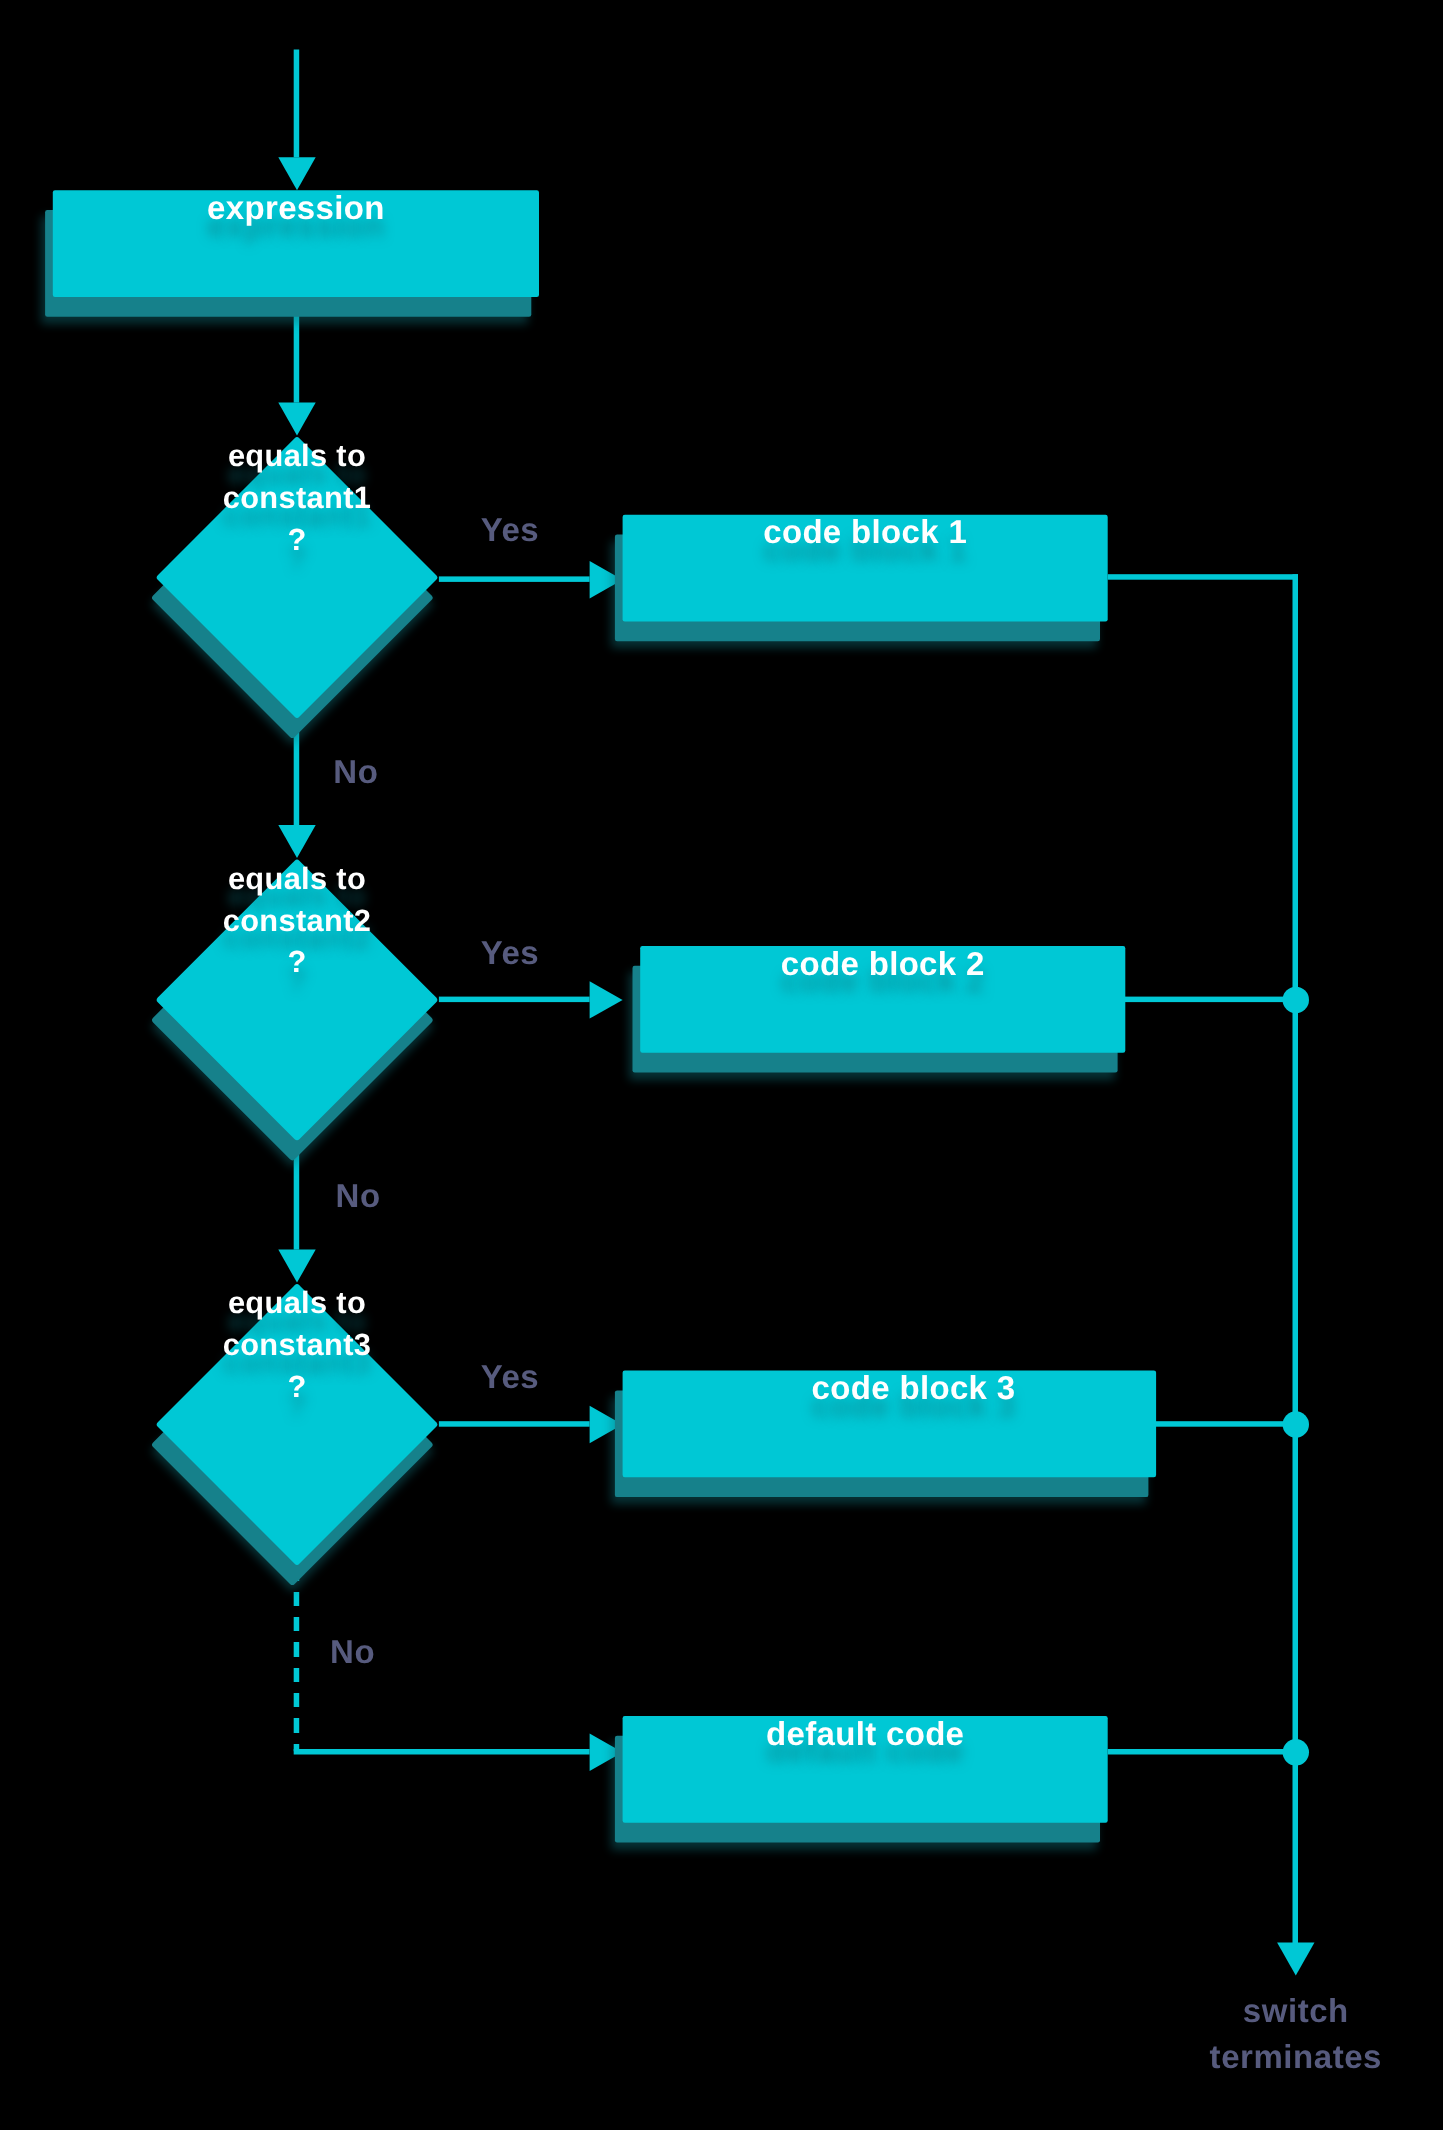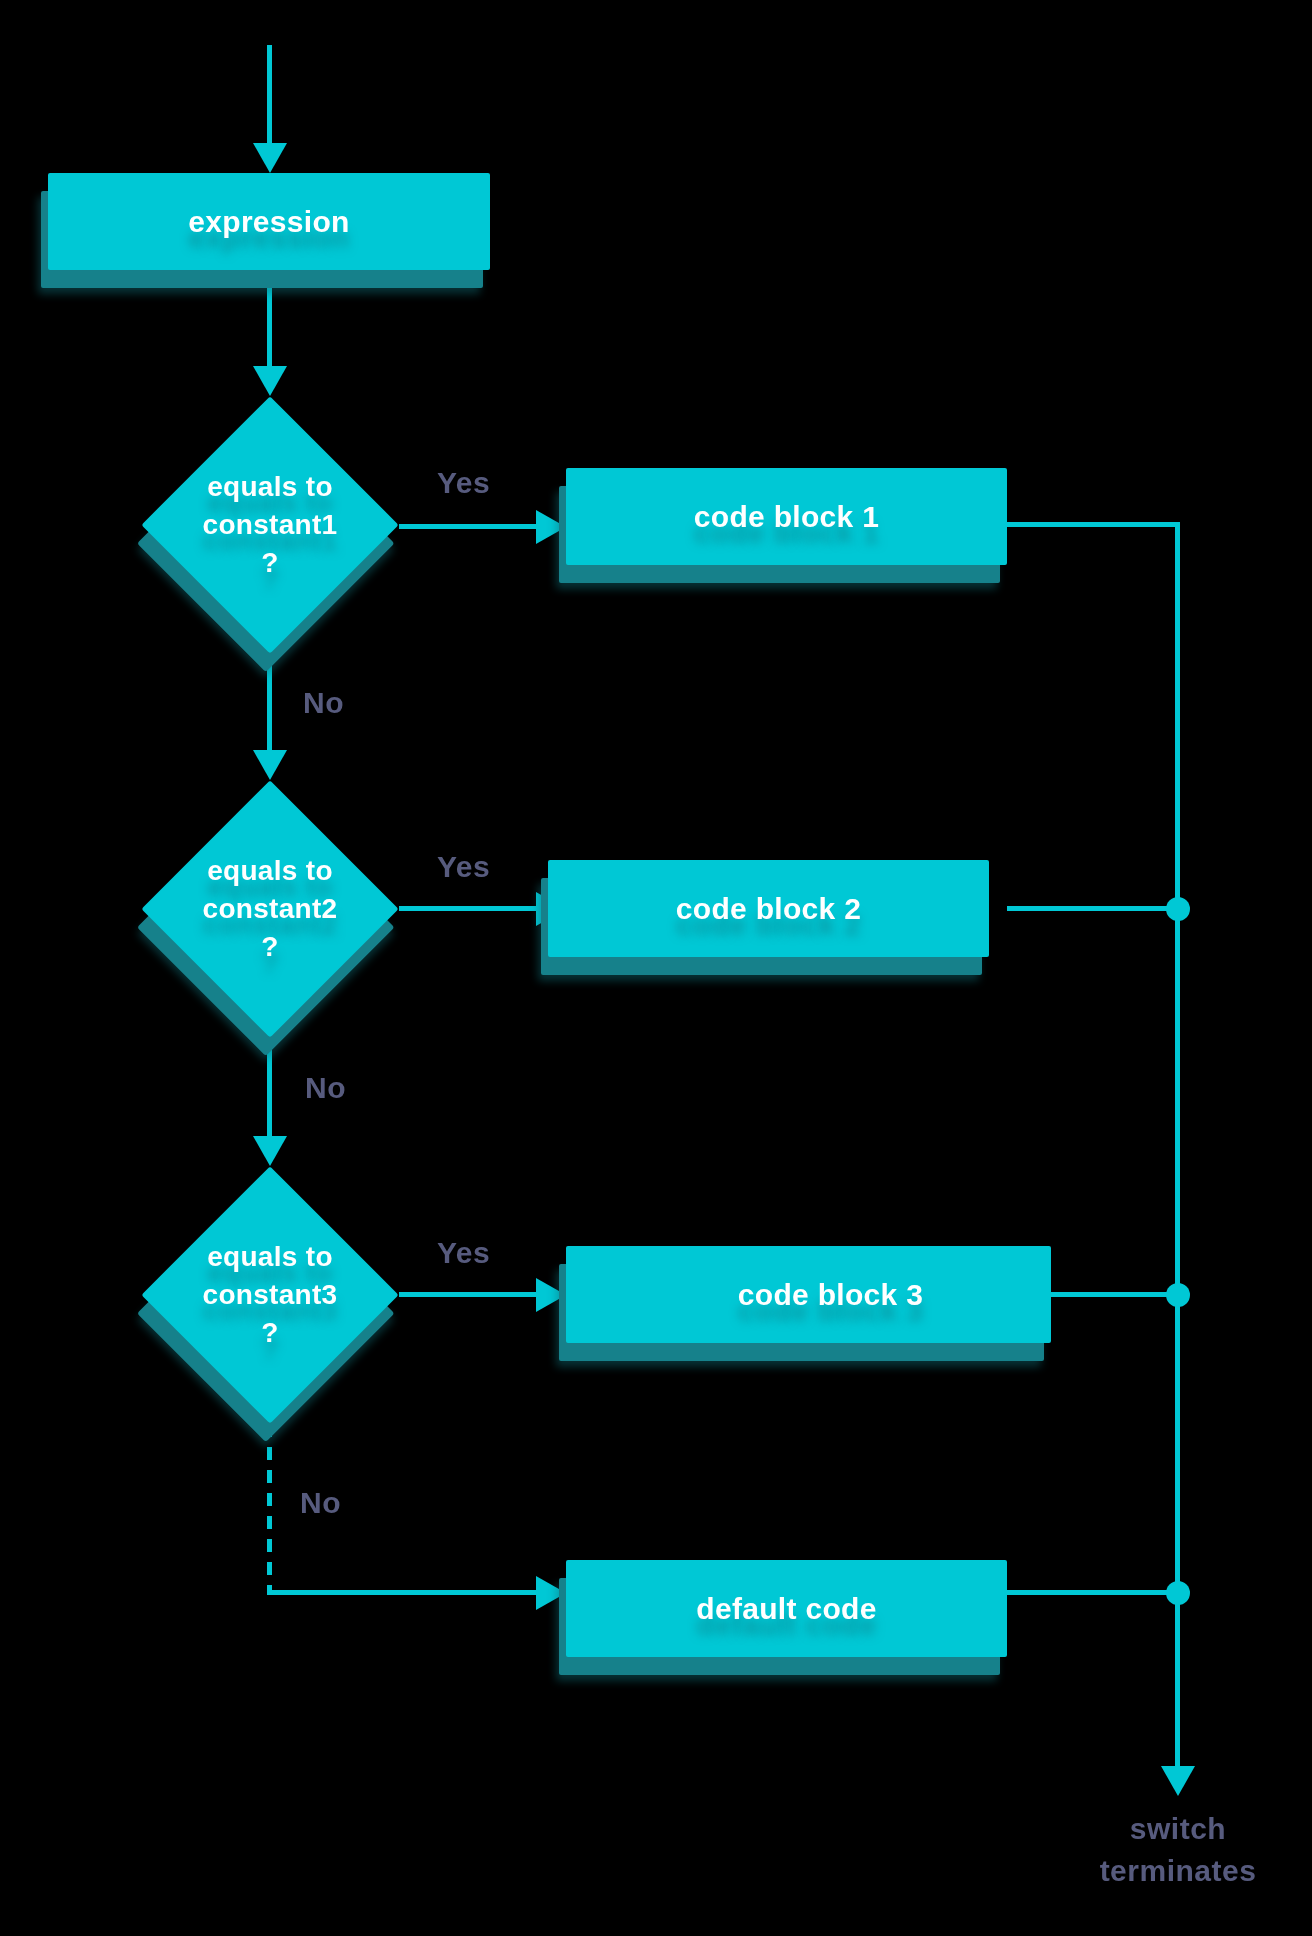--- a/index.html
+++ b/index.html
@@ -53,38 +53,36 @@
     z-index: 3;
   }
   
   .process {
     position: absolute;
     width: 441px;
     height: 97px;
     background: #00c8d5;
     border-radius: 2px;
     display: flex;
-    align-items: center;
     justify-content: center;
     box-shadow: -7px 18px 0 0 #16818b, -10px 24px 9px rgba(15, 110, 120, 0.45);
     z-index: 2;
   }
   .process .node-label {
     color: #ffffff;
     font-size: 30px;
     font-weight: 700;
     letter-spacing: 0.3px;
     text-shadow: 0 16px 10px rgba(14, 118, 128, 0.55);
   }
   .diamond {
     position: absolute;
     width: 258px;
     height: 258px;
     display: flex;
-    align-items: center;
     justify-content: center;
     z-index: 2;
   }
   .diamond .shape {
     position: absolute;
     left: 38px; top: 38px;
     width: 182px; height: 182px;
     background: #00c8d5;
     border-radius: 3px;
     transform: rotate(45deg);
@@ -183,21 +181,21 @@
 
   <div class="diamond" style="left:141px; top:780px;">
     <div class="shape"></div>
     <div class="diamond-label">
       <span>equals to</span>
       <span>constant2</span>
       <span>?</span>
     </div>
   </div>
 
-  <div class="process" style="left:548px; top:860px;">
+  <div class="process" style="left:582px; top:860px;">
     <span class="node-label">code block 2</span>
   </div>
 
   <div class="diamond" style="left:141px; top:1166px;">
     <div class="shape"></div>
     <div class="diamond-label">
       <span>equals to</span>
       <span>constant3</span>
       <span>?</span>
     </div>

